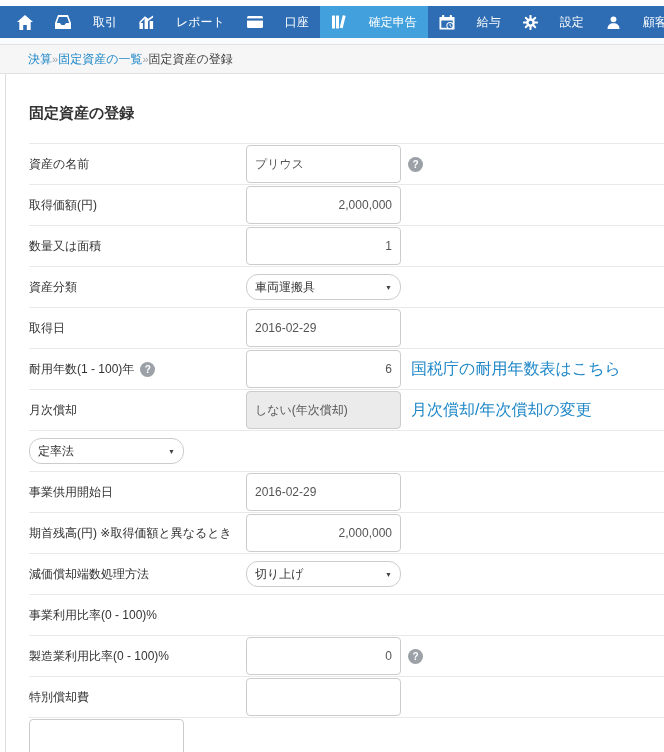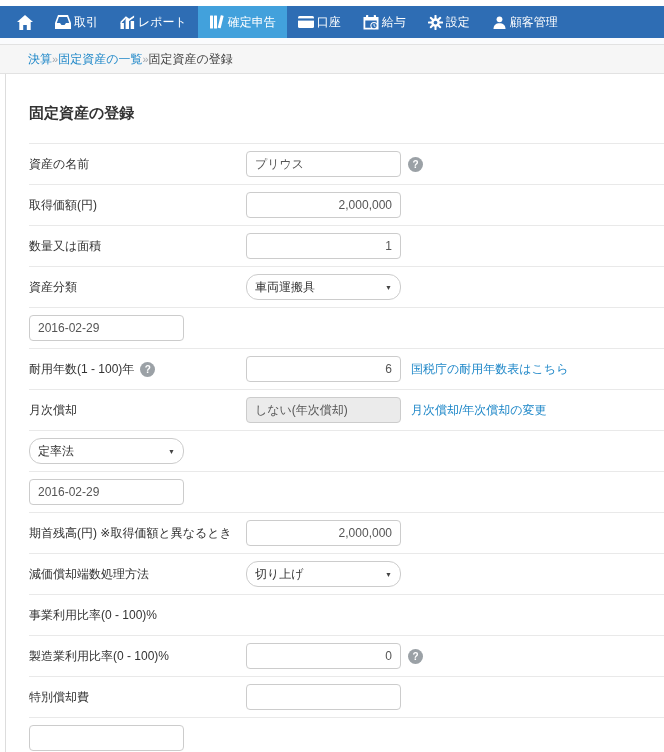--- a/index.html
+++ b/index.html
@@ -1,51 +1,51 @@
 <!DOCTYPE html>
 <html><head>
 <meta charset="utf-8">
 <style>
   * { margin:0; padding:0; box-sizing:border-box; }
   html,body { width:664px; height:752px; overflow:hidden; background:#fff;
     font-family:"Liberation Sans","DejaVu Sans",sans-serif; }
   .top-strip { height:6px; background:#fff; }
   .nav { height:32px; background:#2e6db4; display:flex; align-items:stretch; padding-left:6px; }
-  .nav-item { display:flex; align-items:center; gap:3px; padding:0 11px; color:#fff;
+  .nav-item { display:flex; align-items:center; gap:22px; padding:0 11px; color:#fff;
     font-size:12px; cursor:pointer; white-space:nowrap; }
   .nav-item.active { background:#42a1dc; }
   .nav-icon { display:flex; align-items:center; }
   .nav-icon svg { display:block; }
   .below-nav { height:6px; background:#fafbfd; }
   .breadcrumb { height:30px; background:#f6f6f6; border-top:1px solid #e2e2e2;
     border-bottom:1px solid #e2e2e2; display:flex; align-items:center;
     padding-left:28px; font-size:12px; gap:0; }
   .crumb-link { color:#1e87c8; text-decoration:none; cursor:pointer; }
   .crumb-sep { color:#a0a6ad; font-size:11px; }
   .crumb-current { color:#444; }
   .content { margin-left:5px; border-left:1px solid #ddd; padding-left:23px;
     height:678px; background:#fff; }
   .page-title { font-size:15px; font-weight:bold; color:#333; padding:30px 0 20px 0; }
   .form-row { display:flex; align-items:center; height:41px; border-top:1px solid #e9e9e9; }
   .row-label { width:217px; flex:none; font-size:12px; color:#333;
     display:flex; align-items:center; }
   .row-label .help-icon { margin-left:6px; }
-  input.field { width:155px; height:26px; border:1px solid #ccc; border-radius:4px;
+  input.field { width:155px; height:38px; border:1px solid #ccc; border-radius:4px;
     padding:0 8px; font-size:12px; color:#555; background:#fff; font-family:inherit; }
   input.field.right { text-align:right; }
   input.field:disabled { background:#ebebeb; color:#555; }
   .select-box { width:155px; height:26px; border:1px solid #ccc; border-radius:12px;
     padding:0 8px; font-size:12px; color:#333; background:#fff; display:flex;
     align-items:center; justify-content:space-between; cursor:pointer; }
   .select-arrow { font-size:7px; color:#444; margin-left:6px; }
   .help-icon { width:15px; height:15px; border-radius:50%; background:#9ba1a6; color:#fff;
     font-size:10px; font-weight:bold; display:inline-flex; align-items:center;
     justify-content:center; flex:none; cursor:pointer; }
   .after-help { margin-left:7px; }
-  .row-link { margin-left:10px; font-size:12px; color:#1e87c8; text-decoration:none;
+  .row-link { margin-left:10px; font-size:16px; color:#1e87c8; text-decoration:none;
     cursor:pointer; white-space:nowrap; }
 </style>
 </head>
 <body>
 
 <div class="top-strip"></div>
 
 <div class="nav">
     <div class="nav-item">
       <span class="nav-icon">
@@ -68,40 +68,40 @@
           <g fill="#fff">
             <rect x="0.5" y="8" width="3.4" height="6"></rect>
             <rect x="5.6" y="4" width="3.4" height="10"></rect>
             <rect x="10.7" y="6" width="3.4" height="8"></rect>
             <path d="M0.5 6.8L5.9 1.2l3.3 2.6 4.9-3.4v2.2L9.2 6.1 5.9 3.5 0.5 9z"></path>
           </g>
         </svg>
       </span>
       <span class="nav-label">レポート</span>
     </div>
+    <div class="nav-item">
+      <span class="nav-icon">
+        <svg width="16" height="14" viewBox="0 0 16 14">
+          <rect x="0" y="1" width="16" height="12" rx="1.5" fill="#fff"></rect>
+          <rect x="0" y="3.4" width="16" height="2.2" fill="#2e6db4"></rect>
+        </svg>
+      </span>
+      <span class="nav-label">口座</span>
+    </div>
     <div class="nav-item active">
       <span class="nav-icon">
         <svg width="16" height="14" viewBox="0 0 16 14">
           <g fill="#fff">
             <rect x="1" y="0.5" width="3" height="13" rx="0.5"></rect>
             <rect x="5" y="0.5" width="3" height="13" rx="0.5"></rect>
             <rect x="10.2" y="0.3" width="3" height="13" rx="0.5" transform="rotate(14 11.7 6.8)"></rect>
           </g>
         </svg>
       </span>
       <span class="nav-label">確定申告</span>
-    </div>
-    <div class="nav-item">
-      <span class="nav-icon">
-        <svg width="16" height="14" viewBox="0 0 16 14">
-          <rect x="0" y="1" width="16" height="12" rx="1.5" fill="#fff"></rect>
-          <rect x="0" y="3.4" width="16" height="2.2" fill="#2e6db4"></rect>
-        </svg>
-      </span>
-      <span class="nav-label">口座</span>
     </div>
     <div class="nav-item">
       <span class="nav-icon">
         <svg width="16" height="15" viewBox="0 0 16 15">
           <g fill="#fff">
             <path fill-rule="evenodd" d="M0.5 2h15v12.5h-15V2zm1.8 3.6h11.4v7.1H2.3z"></path>
             <rect x="3" y="0" width="2.2" height="3.4" rx="0.6"></rect>
             <rect x="10.8" y="0" width="2.2" height="3.4" rx="0.6"></rect>
             <circle cx="11" cy="10.6" r="3.6"></circle>
             <circle cx="11" cy="10.6" r="2.6" fill="#2e6db4"></circle>
@@ -174,20 +174,23 @@
       <div class="form-row">
         <div class="row-label">
           <span>資産分類</span>
         </div>
         <div class="select-box">
           <span class="select-value">車両運搬具</span>
           <span class="select-arrow">▼</span>
         </div>
       </div>
       <div class="form-row">
+        <div class="row-label">
+          <span>取得日</span>
+        </div>
         <input class="field" type="text" value="2016-02-29" style="">
       </div>
       <div class="form-row">
         <div class="row-label">
           <span>耐用年数(1 - 100)年</span>
           <span class="help-icon">?</span>
         </div>
         <input class="field right" type="text" value="6" style="">
         <a class="row-link">国税庁の耐用年数表はこちら</a>
       </div>
@@ -198,20 +201,23 @@
         <input class="field" type="text" disabled="" value="しない(年次償却)" style="">
         <a class="row-link">月次償却/年次償却の変更</a>
       </div>
       <div class="form-row">
         <div class="select-box">
           <span class="select-value">定率法</span>
           <span class="select-arrow">▼</span>
         </div>
       </div>
       <div class="form-row">
+        <div class="row-label">
+          <span>事業供用開始日</span>
+        </div>
         <input class="field" type="text" value="2016-02-29" style="">
       </div>
       <div class="form-row">
         <div class="row-label">
           <span>期首残高(円) ※取得価額と異なるとき</span>
         </div>
         <input class="field right" type="text" value="2,000,000" style="">
       </div>
       <div class="form-row">
         <div class="row-label">

